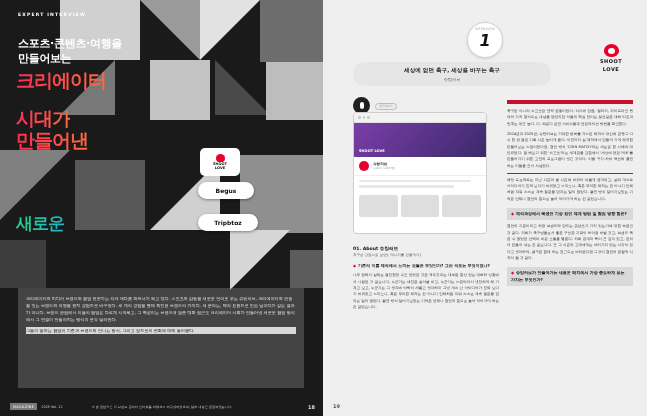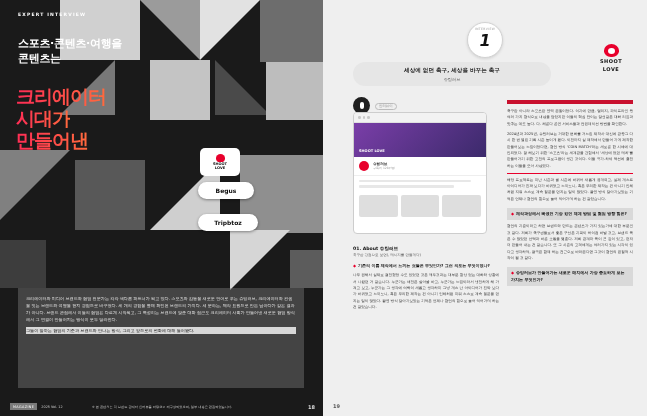--- a/index.html
+++ b/index.html
@@ -12,21 +12,21 @@
   .tri{position:absolute;width:0;height:0;}
   .grayblock{position:absolute;background:#8a8a8a;}
 
   .eyebrow{position:absolute;left:18px;top:12px;font-size:4.5px;letter-spacing:1.2px;color:#fff;font-weight:bold;}
   .hl{position:absolute;left:18px;color:#fff;font-weight:bold;letter-spacing:-0.3px;}
   .hl1{top:36px;font-size:11px;}
   .hl2{top:51px;font-size:11px;}
   .hl3{top:66px;font-size:11px;}
   .big{position:absolute;left:16px;font-weight:bold;font-size:19px;letter-spacing:-1px;
        background:linear-gradient(90deg,#ff2d55,#ff6a3d);-webkit-background-clip:text;background-clip:text;color:transparent;}
-  .big1{top:84px;}
+  .big1{top:68px;}
   .big2{top:106px;}
   .big3{top:128px;}
   .big4{position:absolute;left:16px;top:212px;font-weight:bold;font-size:17px;letter-spacing:-1px;
         background:linear-gradient(90deg,#23d18b,#1fb6c9);-webkit-background-clip:text;background-clip:text;color:transparent;}
   .big5{position:absolute;left:16px;top:234px;font-weight:bold;font-size:17px;letter-spacing:-1px;
         background:linear-gradient(90deg,#23d18b,#1fb6c9);-webkit-background-clip:text;background-clip:text;color:transparent;}
 
   .logo-pill{position:absolute;background:#fff;border-radius:14px;display:flex;align-items:center;justify-content:center;gap:3px;box-shadow:0 1px 3px rgba(0,0,0,.4);}
   .logo-pill span{font-size:6px;font-weight:bold;color:#111;}
 
@@ -116,26 +116,27 @@
       <div class="tri" style="left:150px;top:160px;border-left:70px solid transparent;border-bottom:70px solid #cfcfcf;"></div>
       <div class="grayblock" style="left:240px;top:155px;width:83px;height:78px;background:#8f8f8f;"></div>
       <div class="tri" style="left:230px;top:230px;border-right:60px solid transparent;border-top:60px solid #d6d6d6;"></div>
       <div class="grayblock" style="left:0;top:240px;width:46px;height:48px;background:#3d3d3d;"></div>
       <div class="grayblock" style="left:290px;top:250px;width:33px;height:38px;background:#5c5c5c;"></div>
     </div>
 
     <div class="eyebrow">EXPERT INTERVIEW</div>
 
     <div class="hl hl1">스포츠·콘텐츠·여행을</div>
-    <div class="hl hl2">콘텐츠는</div>
+    <div class="hl hl2">만들어보는</div>
 
     <div class="big big1">크리에이터</div>
     <div class="big big3">만들어낸</div>
     <div class="big big2">시대가</div>
 
+    <div class="big4">새로운</div>
 
     <div class="shoot-badge">
       <div class="heart"></div>
       <div class="t">SHOOT</div>
       <div class="t">LOVE</div>
     </div>
 
     <div class="logo-pill" style="left:198px;top:182px;width:56px;height:17px;">
       <span>Begus</span>
     </div>

